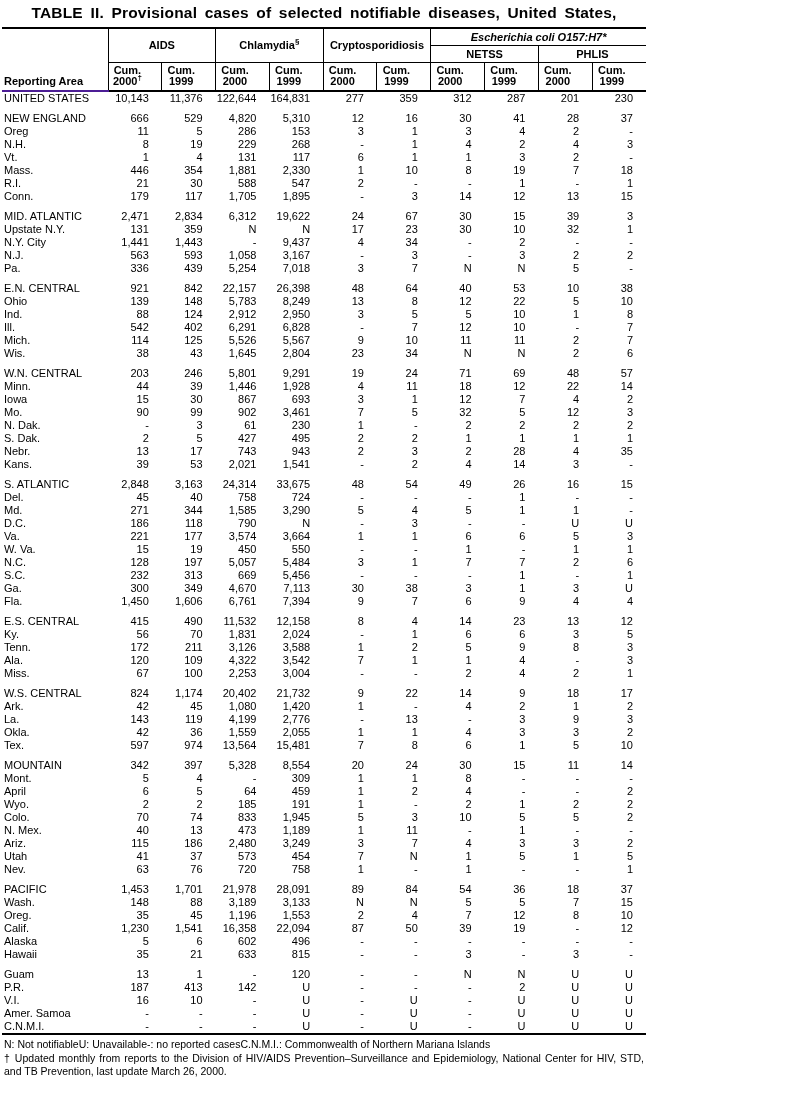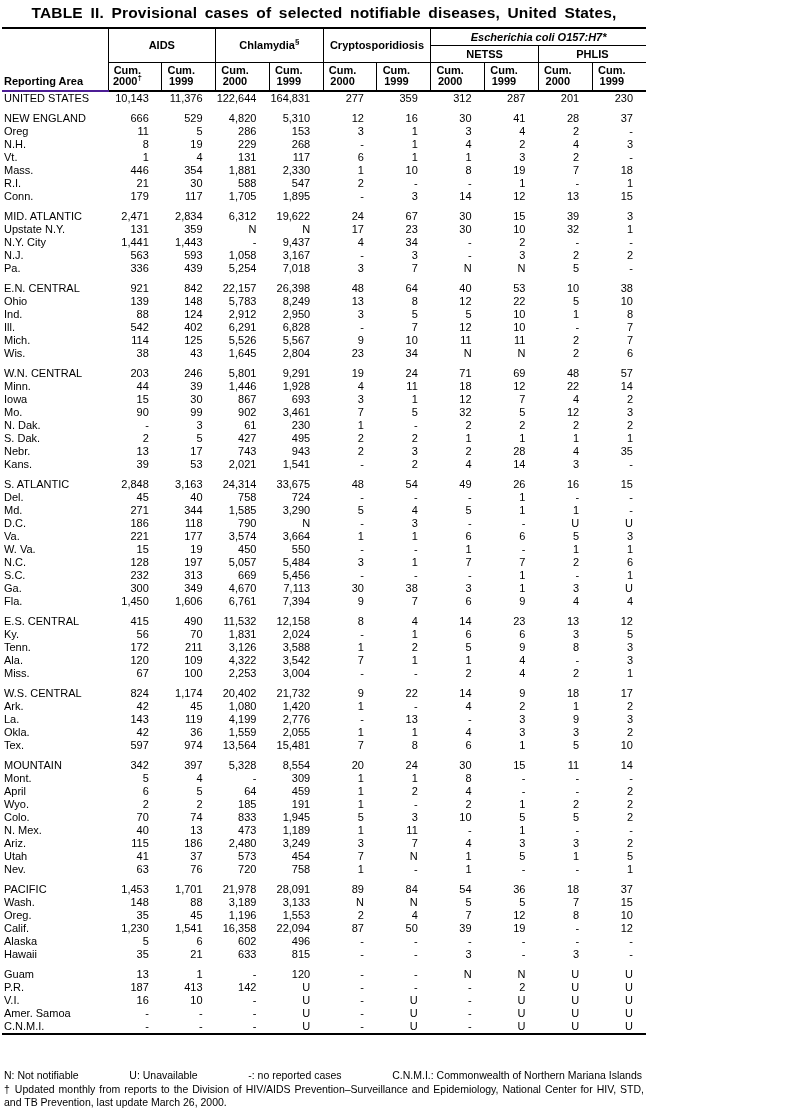--- a/index.html
+++ b/index.html
@@ -20,22 +20,22 @@
   th.colhead { border-left:1px solid #000; border-bottom:2px solid #000;
              vertical-align:bottom; padding:2px 15px 3px 0; line-height:11px; }
   .ital    { font-style:italic; }
   sup.mark { font-size:8px; line-height:0; }
 
   tbody td { height:13px; line-height:13px; padding:0; white-space:nowrap; overflow:hidden; }
   td.area  { text-align:left; padding-left:2px; }
   td.num   { text-align:right; padding-right:13px; }
   tr.gap td{ height:7px; line-height:7px; }
 
-  .legend { display:flex; justify-content:space-between; font-size:10.5px;
-    padding:3px 4px 2px 2px;margin-top:31px; }
+  .legend { display:flex; font-size:10.5px;
+    padding:3px 4px 2px 2px; }
   .footnotes { font-size:10.5px; line-height:1.2; padding:0 2px; text-align:justify; }
 </style>
 </head>
 <body>
 
 <div class="page">
 
   <div class="title">
     <div>TABLE II. Provisional cases of selected notifiable diseases, United States,</div>
   </div>

